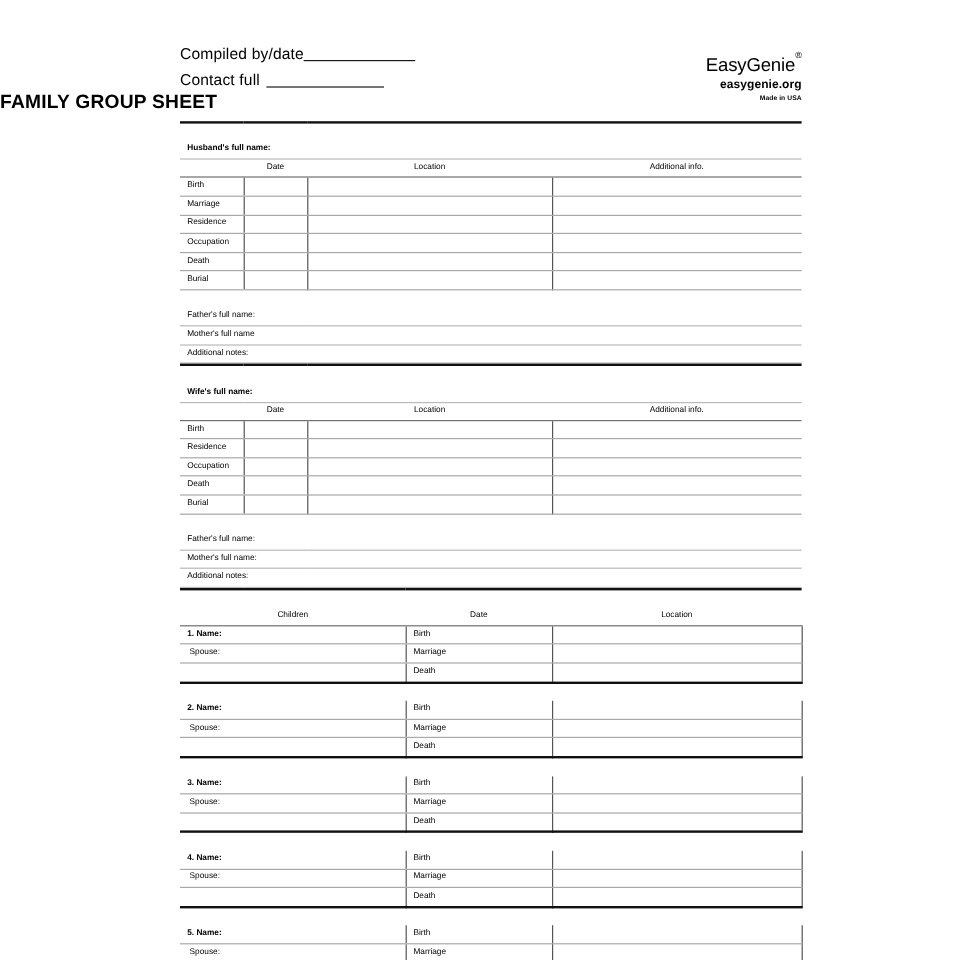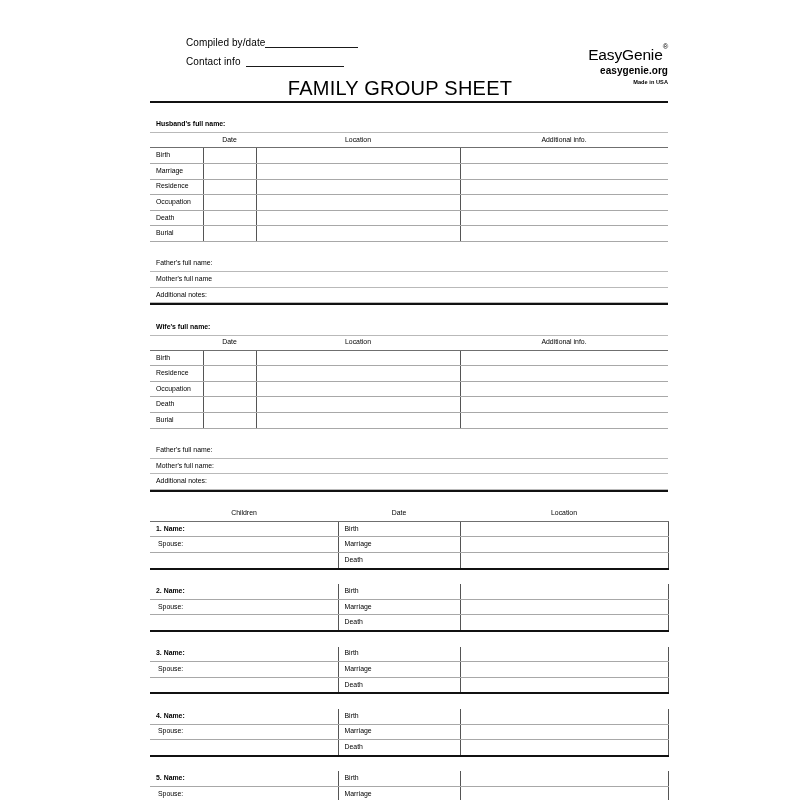--- a/index.html
+++ b/index.html
@@ -28,23 +28,22 @@
     position: absolute;
     left: 150px;
     top: 38px;
     width: 518px;
     height: 50px;
   }
   .compiled-block {
     position: absolute;
     left: 0;
     top: 0;
-    font-size: 10px;
+    font-size: 13px;
     letter-spacing: 0.01em;
-    margin-left: 36px;
   }
   .compiled-row {
     display: flex;
     align-items: flex-end;
     white-space: nowrap;
     margin-bottom: 9px;
   }
   .compiled-label {
     line-height: 1;
   }
@@ -86,23 +85,22 @@
     font-weight: bold;
     margin-top: 2.5px;
     letter-spacing: 0.01em;
   }
 
   .sheet-title {
     position: absolute;
     left: 0;
     right: 0;
     top: 78px;
-    text-align: center;
-    font-size: 20px;
-    font-weight: normal;
+    font-size: 16px;
+    font-weight: bold;
     letter-spacing: 0.012em;
     line-height: 1;
   }
 
   
   .form {
     position: absolute;
     left: 150px;
     top: 101px;
     width: 518px;
@@ -204,21 +202,21 @@
 <div class="page">
 
   <div class="header">
 
     <div class="compiled-block">
       <div class="compiled-row">
         <span class="compiled-label">Compiled by/date</span>
         <span class="compiled-rule rule-a"></span>
       </div>
       <div class="compiled-row">
-        <span class="compiled-label">Contact info</span>
+        <span class="compiled-label">Contact full</span>
         <span class="compiled-rule rule-b"></span>
       </div>
     </div>
 
     <div class="brand">
       <div class="brand-name"><span>EasyGenie</span><sup>®</sup></div>
       <div class="brand-url">easygenie.org</div>
       <div class="brand-made">Made in USA</div>
     </div>
   </div>

